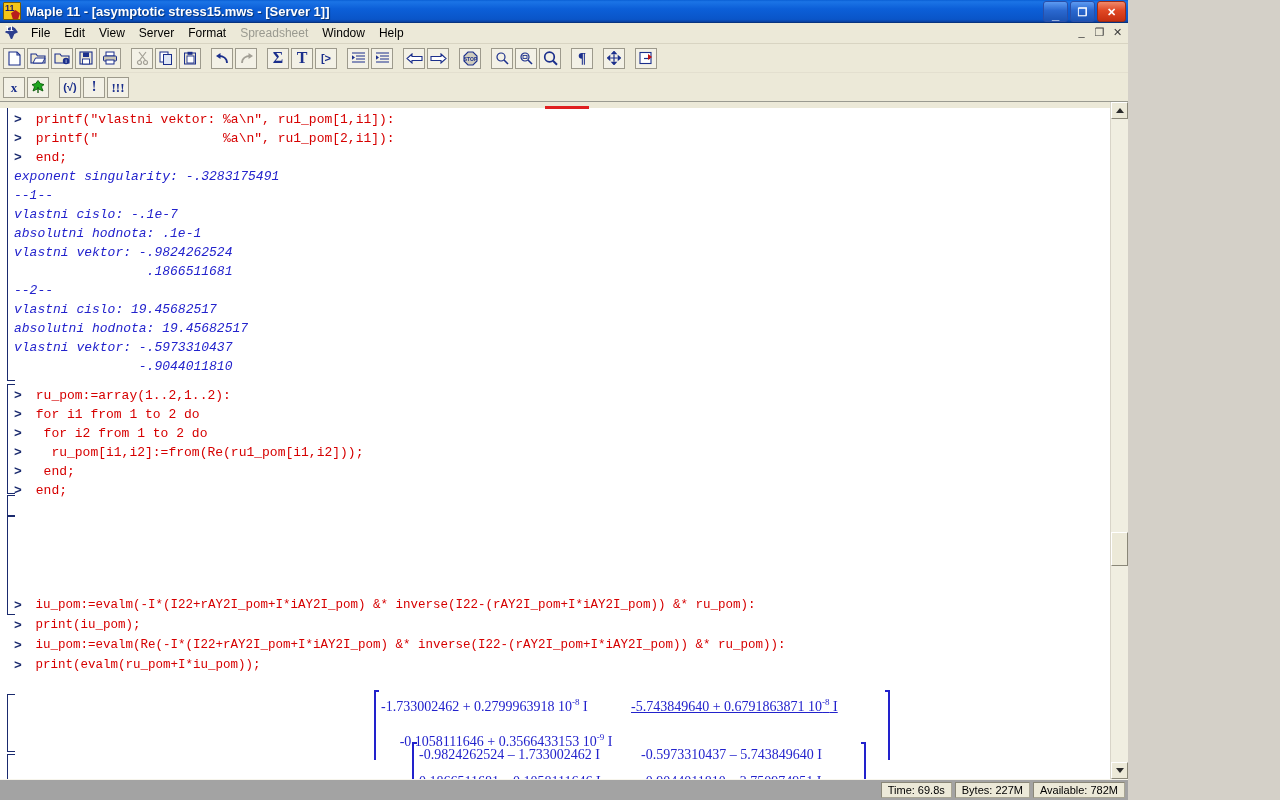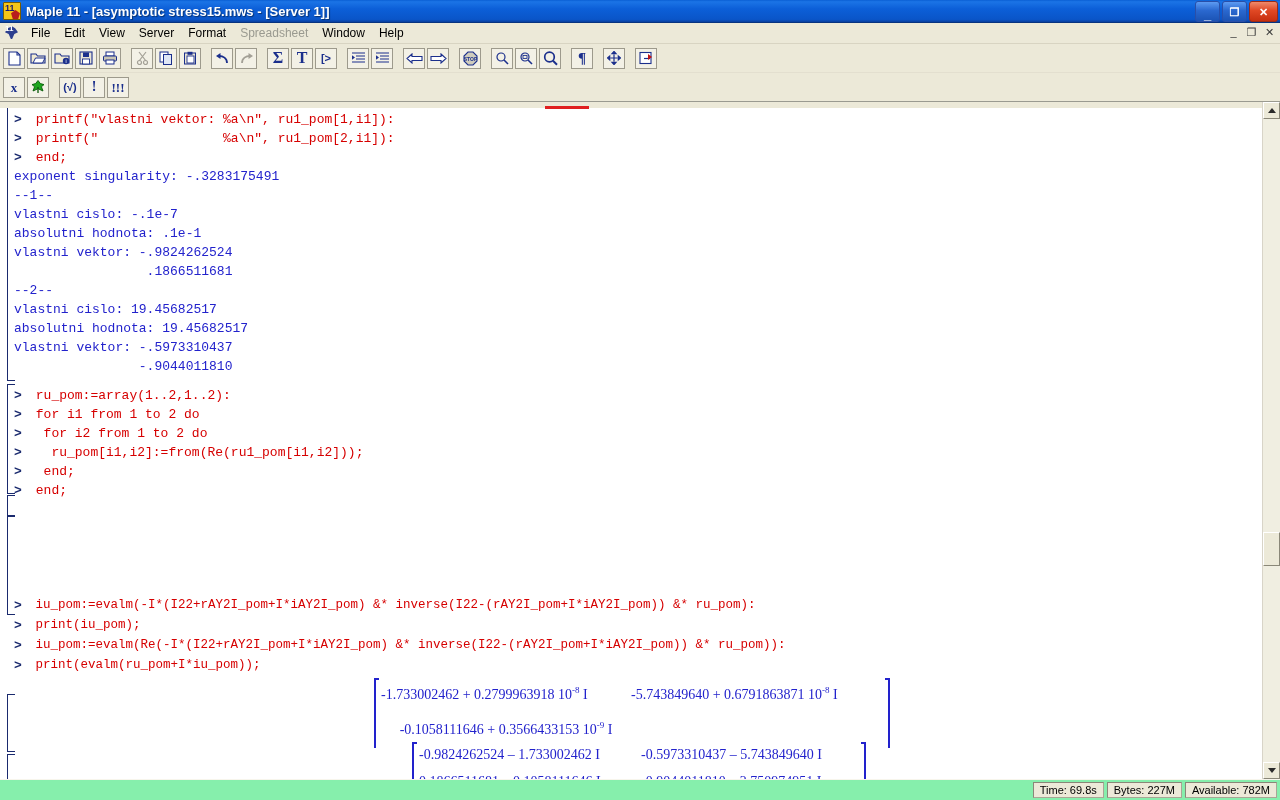--- a/index.html
+++ b/index.html
@@ -2,21 +2,21 @@
 <html><head>
 <meta charset="utf-8">
 <style>
   html,body{margin:0;padding:0;}
   body{
     width:1280px;height:800px;overflow:hidden;
     font-family:"Liberation Sans",sans-serif;
     background:#d4d0c8;
     -webkit-font-smoothing:none;
   }
-  .app{width:1280px;height:800px;position:relative;display:flex;flex-direction:column;}
+  .app{width:1128px;height:800px;position:relative;display:flex;flex-direction:column;}
 
   
   .titlebar{
     height:22px;flex:0 0 22px;
     background:linear-gradient(to bottom,#0a5fd4 0%,#1b74e6 8%,#0c5fd8 40%,#0a55c8 88%,#093f9e 100%);
     display:flex;align-items:center;position:relative;
     border-bottom:1px solid #07337f;
   }
   .tb-icon{
     width:16px;height:16px;margin-left:3px;margin-right:5px;position:relative;
@@ -109,21 +109,21 @@
   .line{
     position:relative;height:19px;line-height:19px;white-space:pre;
     font-size:13px;padding-left:14px;
   }
   .line.inp{color:#d60000;}
   .line.out{color:#2222cc;}
   .prompt{
     position:absolute;left:14px;top:0;color:#1a2a6e;font-weight:bold;font-size:13px;
   }
   .line.inp .txt{margin-left:14px;}
-  .line.out .txt{margin-left:0px;}
+  .line.out .txt{margin-left:0px;font-style:italic;}
 
   .group-bar{
     position:absolute;left:7px;width:7px;border-left:1.6px solid #1a2a6e;
   }
   .group-bar.capped{border-top:1.6px solid #1a2a6e;border-bottom:1.6px solid #1a2a6e;}
   .group-bar.topcap{border-top:1.6px solid #1a2a6e;}
   .group-bar.botcap{border-bottom:1.6px solid #1a2a6e;}
 
   
   .math{
@@ -162,21 +162,21 @@
     position:absolute;left:0;width:17px;
     background:#ece9d8;border:1px solid #fff;border-right-color:#8a8778;border-bottom-color:#8a8778;
     box-sizing:border-box;
   }
   .arr{width:0;height:0;border-left:4px solid transparent;border-right:4px solid transparent;}
   .arr.u{border-bottom:5px solid #2a2a2a;}
   .arr.d{border-top:5px solid #2a2a2a;}
 
   
   .statusbar{
-    height:20px;flex:0 0 20px;background:#86efac;
+    height:20px;flex:0 0 20px;background:#a3a3a3;
     border-top:1px solid #f7f5ec;display:flex;align-items:center;
     position:relative;
   }
   .stat-fill{flex:1 1 auto;}
   .stat-cell{
     height:16px;margin-right:3px;padding:0 6px;
     border:1px solid #a9a695;border-top-color:#8a8778;border-left-color:#8a8778;
     background:#ece9d8;display:flex;align-items:center;
     font-size:11px;color:#000;box-sizing:border-box;white-space:nowrap;
   }
@@ -442,27 +442,27 @@
       <div style="position:absolute;left:0;top:514px;width:100%;">
         <div class="line inp" style="font-size:12.5px;"><span class="prompt">&gt;</span><span class="txt"> print(iu_pom);</span></div>
       </div>
       <div style="position:absolute;left:0;top:534px;width:100%;">
         <div class="line inp" style="font-size:12.5px;"><span class="prompt">&gt;</span><span class="txt"> iu_pom:=evalm(Re(-I*(I22+rAY2I_pom+I*iAY2I_pom) &amp;* inverse(I22-(rAY2I_pom+I*iAY2I_pom)) &amp;* ru_pom)):</span></div>
       </div>
       <div style="position:absolute;left:0;top:554px;width:100%;">
         <div class="line inp" style="font-size:12.5px;"><span class="prompt">&gt;</span><span class="txt"> print(evalm(ru_pom+I*iu_pom));</span></div>
       </div>
 
-      <div class="math" style="left:372px;top:576px;">
+      <div class="math" style="left:372px;top:588px;">
         <div class="matrix">
           <div class="brk l"></div>
           <div>
             <div class="mrow" style="height:34px;line-height:34px;">
               <div class="mcell" style="width:250px;"><span>-1.733002462 + 0.2799963918 10</span><sup>-8</sup><span> I</span></div>
-              <div class="mcell" style="width:252px;"><span>-5.743849640 + 0.6791863871 10</span><sup>-8</sup><span> I</span></div>
+              <div class="mcell" style="width:252px;text-decoration:underline;"><span>-5.743849640 + 0.6791863871 10</span><sup>-8</sup><span> I</span></div>
             </div>
             <div class="mrow" style="height:36px;line-height:36px;">
               <div class="mcell" style="width:250px;text-align:center;"><span>-0.1058111646 + 0.3566433153 10</span><sup>-9</sup><span> I</span></div>
             </div>
           </div>
           <div class="brk r"></div>
         </div>
       </div>
 
       <div class="math" style="left:410px;top:640px;">

